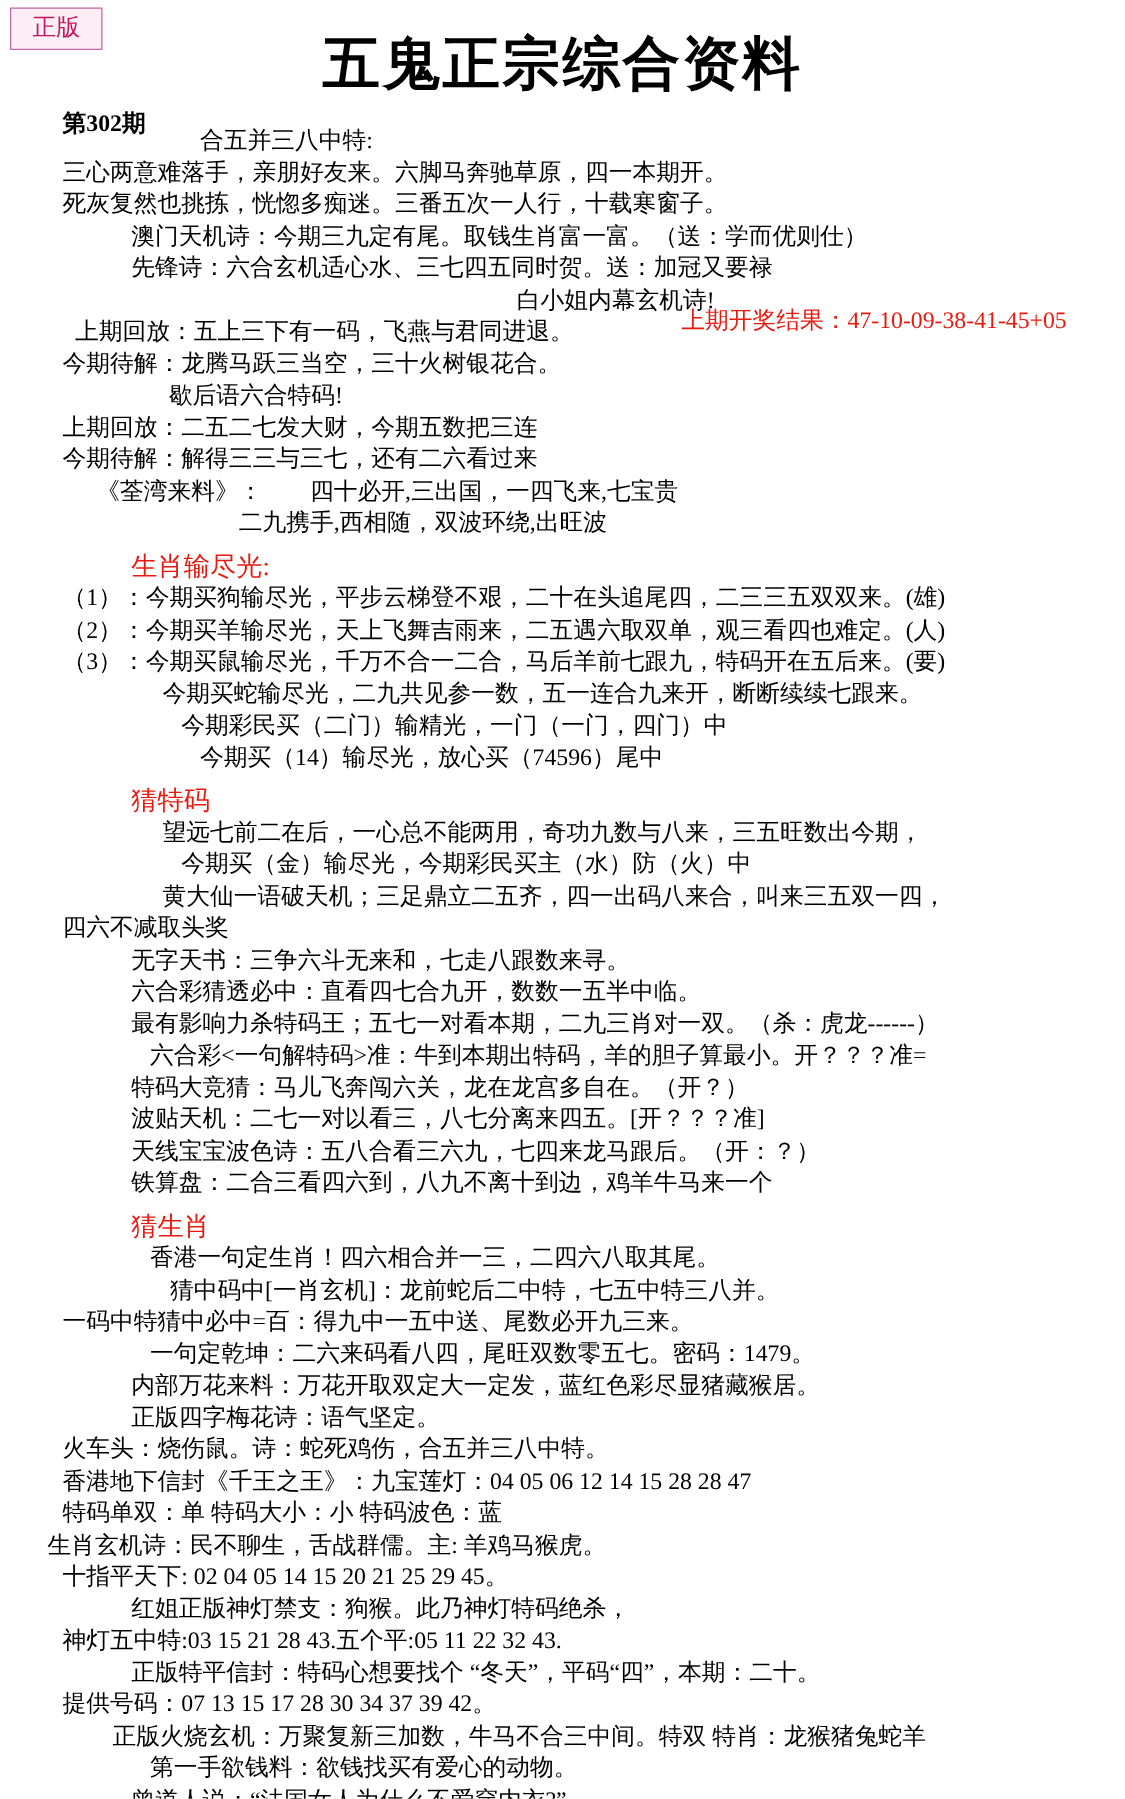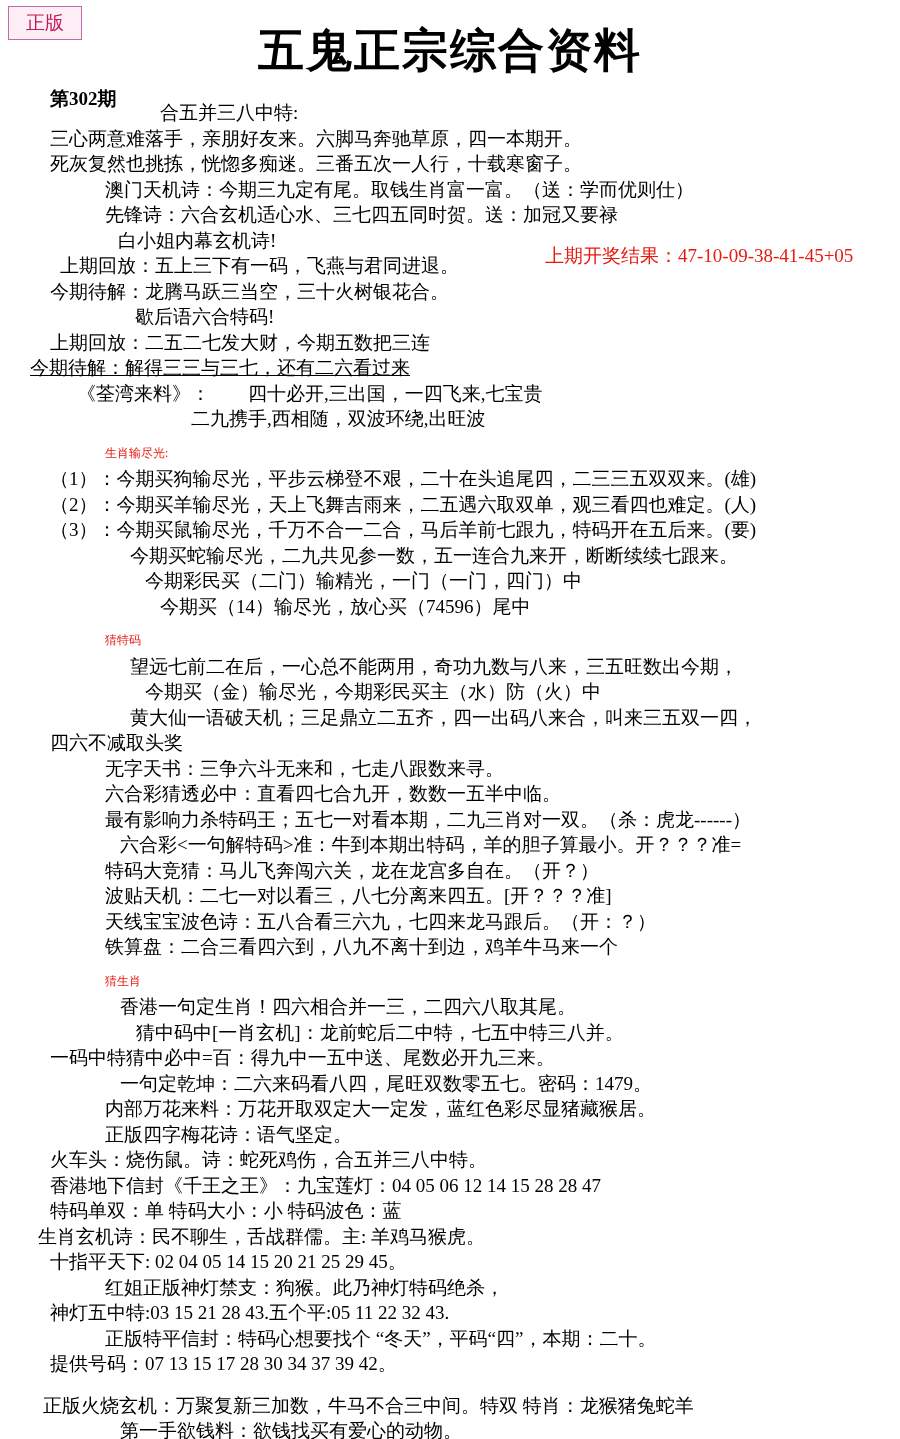--- a/index.html
+++ b/index.html
@@ -68,21 +68,21 @@
     width: 900px;
   }
   .ln {
     font-size: 19px;
     line-height: 25.5px;
     white-space: pre;
     padding-left: 50px;
   }
   .sec {
     color: #e8190f;
-    font-size: 12px;
+    font-size: 21px;
     line-height: 25.5px;
     white-space: pre;
     padding-left: 50px;
     font-weight: normal;
   }
   .spacer {
     height: 9px;
   }
 </style>
 </head>
@@ -99,26 +99,26 @@
   <div class="result">
     <span>上期开奖结果：</span><span>47-10-09-38-41-45+05</span>
   </div>
 
   <div class="body" id="body-lines">
       <div class="ln" style="padding-left: 160px;">合五并三八中特:</div>
       <div class="ln" style="padding-left: 50px;">三心两意难落手，亲朋好友来。六脚马奔驰草原，四一本期开。</div>
       <div class="ln" style="padding-left: 50px;">死灰复然也挑拣，恍惚多痴迷。三番五次一人行，十载寒窗子。</div>
       <div class="ln" style="padding-left: 105px;">澳门天机诗：今期三九定有尾。取钱生肖富一富。（送：学而优则仕）</div>
       <div class="ln" style="padding-left: 105px;">先锋诗：六合玄机适心水、三七四五同时贺。送：加冠又要禄</div>
-      <div class="ln" style="padding-left: 118px;">白小姐内幕玄机诗!</div>
+      <div class="ln" style="padding-left: 85px; text-align: center;">白小姐内幕玄机诗!</div>
       <div class="ln" style="padding-left: 50px; margin-left: 10px;">上期回放：五上三下有一码，飞燕与君同进退。</div>
       <div class="ln" style="padding-left: 50px;">今期待解：龙腾马跃三当空，三十火树银花合。</div>
       <div class="ln" style="padding-left: 135px;">歇后语六合特码!</div>
       <div class="ln" style="padding-left: 50px;">上期回放：二五二七发大财，今期五数把三连</div>
-      <div class="ln" style="padding-left: 30px; text-decoration: underline;">今期待解：解得三三与三七，还有二六看过来</div>
+      <div class="ln" style="padding-left: 50px;">今期待解：解得三三与三七，还有二六看过来</div>
       <div class="ln" style="padding-left: 77px;">《荃湾来料》：        四十必开,三出国，一四飞来,七宝贵</div>
       <div class="ln" style="padding-left: 77px;">                        二九携手,西相随，双波环绕,出旺波</div>
       <div class="spacer"></div>
       <div class="sec" style="padding-left: 105px;">生肖输尽光:</div>
       <div class="ln" style="padding-left: 50px;">（1）：今期买狗输尽光，平步云梯登不艰，二十在头追尾四，二三三五双双来。(雄)</div>
       <div class="ln" style="padding-left: 50px;">（2）：今期买羊输尽光，天上飞舞吉雨来，二五遇六取双单，观三看四也难定。(人)</div>
       <div class="ln" style="padding-left: 50px;">（3）：今期买鼠输尽光，千万不合一二合，马后羊前七跟九，特码开在五后来。(要)</div>
       <div class="ln" style="padding-left: 130px;">今期买蛇输尽光，二九共见参一数，五一连合九来开，断断续续七跟来。</div>
       <div class="ln" style="padding-left: 145px;">今期彩民买（二门）输精光，一门（一门，四门）中</div>
       <div class="ln" style="padding-left: 160px;">今期买（14）输尽光，放心买（74596）尾中</div>
@@ -146,18 +146,18 @@
       <div class="ln" style="padding-left: 105px;">正版四字梅花诗：语气坚定。</div>
       <div class="ln" style="padding-left: 50px;">火车头：烧伤鼠。诗：蛇死鸡伤，合五并三八中特。</div>
       <div class="ln" style="padding-left: 50px;">香港地下信封《千王之王》：九宝莲灯：04 05 06 12 14 15 28 28 47</div>
       <div class="ln" style="padding-left: 50px;">特码单双：单 特码大小：小 特码波色：蓝</div>
       <div class="ln" style="padding-left: 38px;">生肖玄机诗：民不聊生，舌战群儒。主: 羊鸡马猴虎。</div>
       <div class="ln" style="padding-left: 50px;">十指平天下: 02 04 05 14 15 20 21 25 29 45。</div>
       <div class="ln" style="padding-left: 105px;">红姐正版神灯禁支：狗猴。此乃神灯特码绝杀，</div>
       <div class="ln" style="padding-left: 50px;">神灯五中特:03 15 21 28 43.五个平:05 11 22 32 43.</div>
       <div class="ln" style="padding-left: 105px;">正版特平信封：特码心想要找个 “冬天”，平码“四”，本期：二十。</div>
       <div class="ln" style="padding-left: 50px;">提供号码：07 13 15 17 28 30 34 37 39 42。</div>
-      <div class="ln" style="padding-left: 43px; margin-top: 16px;">正版火烧玄机：万聚复新三加数，牛马不合三中间。特双 特肖：龙猴猪兔蛇羊</div>
+      <div class="ln" style="padding-left: 90px;">正版火烧玄机：万聚复新三加数，牛马不合三中间。特双 特肖：龙猴猪兔蛇羊</div>
       <div class="ln" style="padding-left: 120px;">第一手欲钱料：欲钱找买有爱心的动物。</div>
       <div class="ln" style="padding-left: 105px;">曾道人说：“法国女人为什么不爱穿内衣?”</div>
     </div>
 
 </div>
 
 </body></html>

